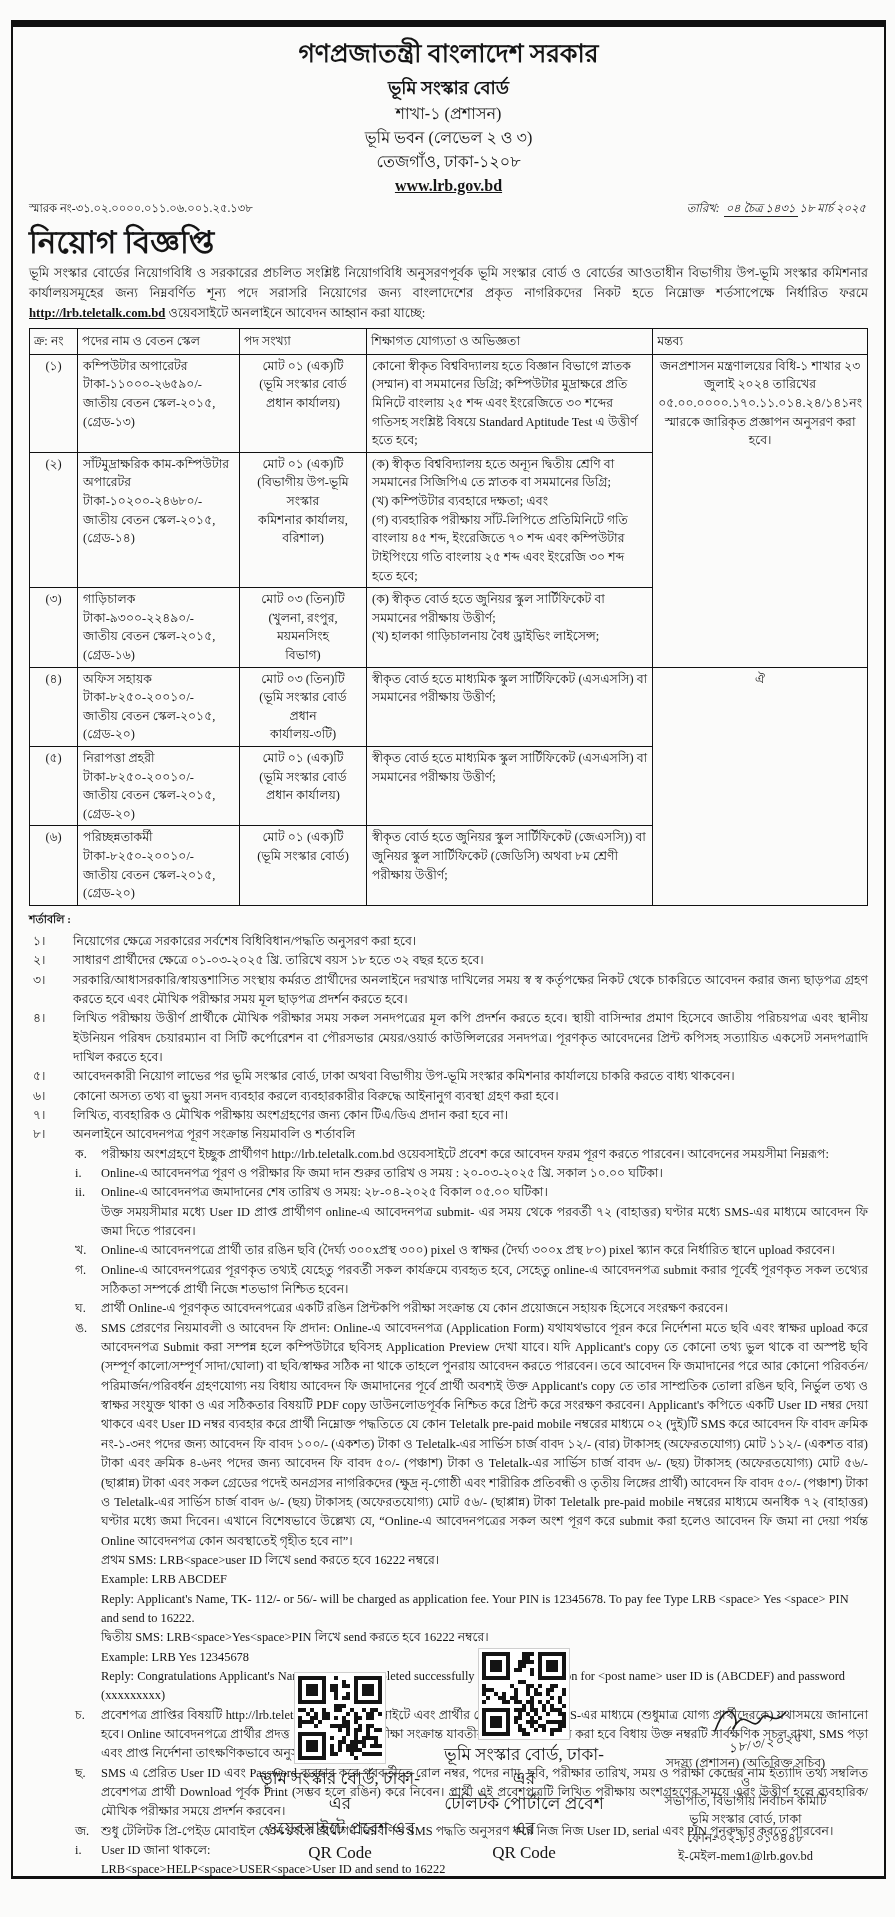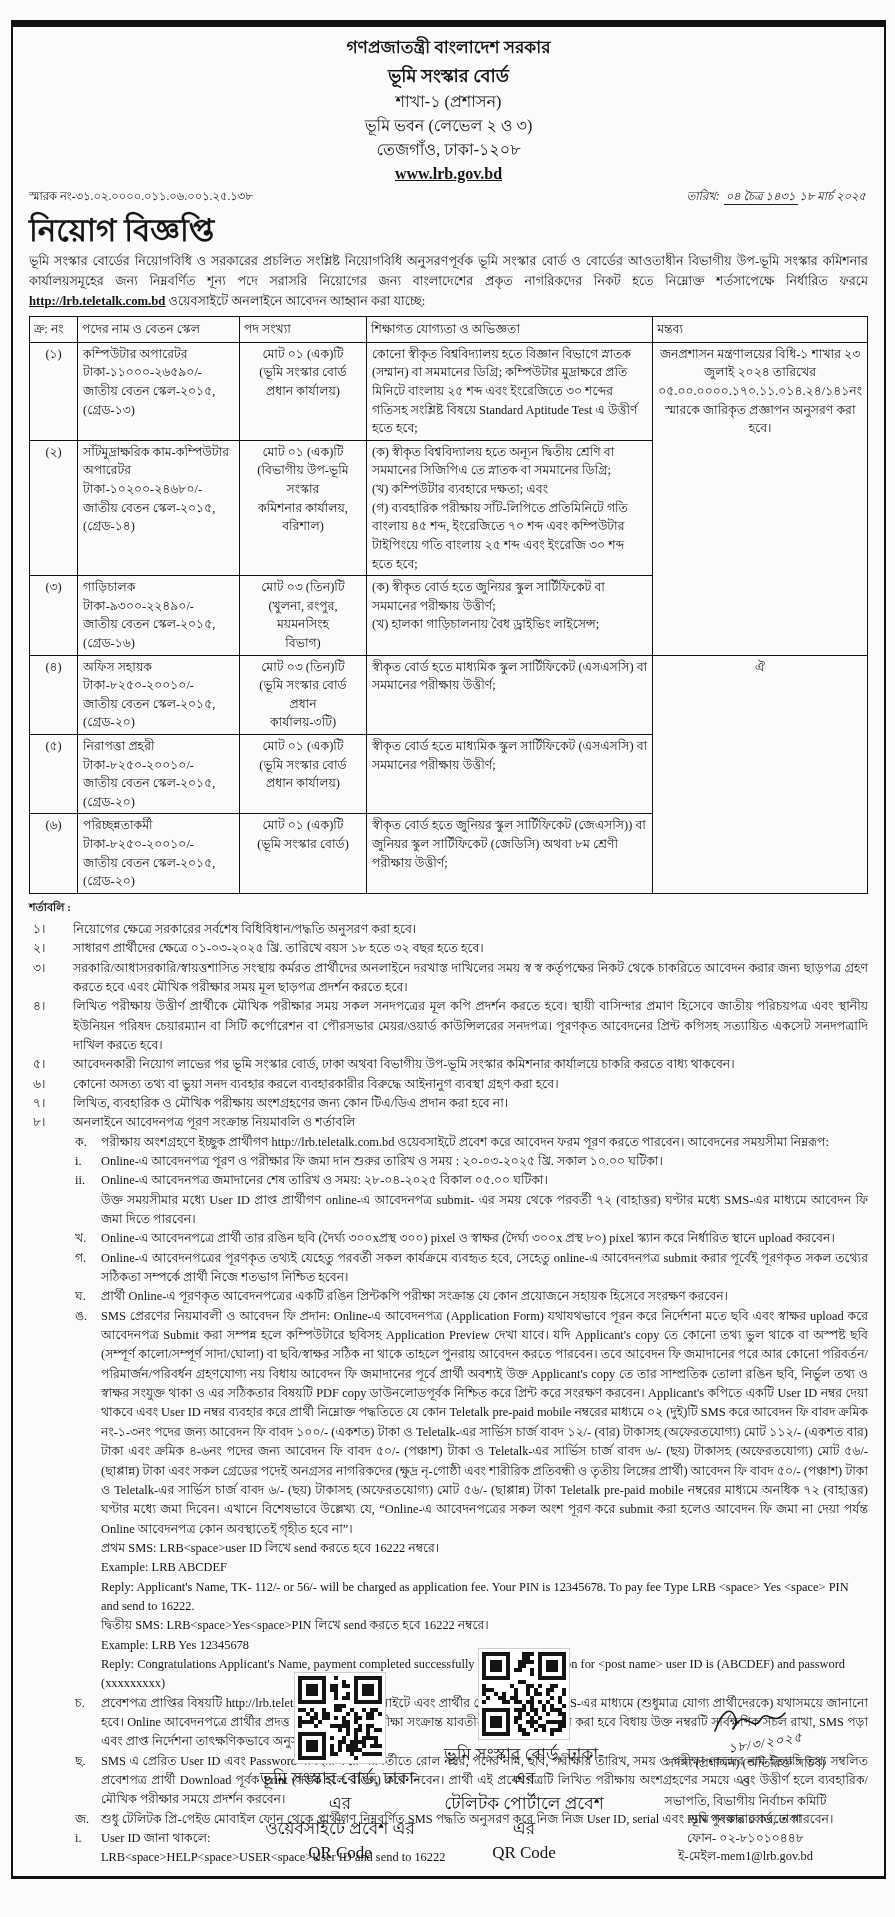--- a/index.html
+++ b/index.html
@@ -4,21 +4,21 @@
 <style>
   html,body{margin:0;padding:0;background:#dedede;}
   .page{position:relative;width:895px;height:1917px;background:#fbfbfa;color:#151515;
         font-family:"Liberation Serif","DejaVu Serif",serif;overflow:hidden;}
   .sheet{position:absolute;left:11px;right:9px;top:20px;bottom:38px;
          border-left:2px solid #111;border-right:2px solid #111;
          border-top:7px solid #111;border-bottom:3px solid #111;
          padding:8px 16px 6px 16px;overflow:hidden;box-sizing:border-box;}
   
   .letterhead{text-align:center;line-height:1.5;}
-  .h-gov{font-size:17px;font-weight:bold;}
+  .h-gov{font-size:25px;font-weight:bold;}
   .h-org{font-size:18px;font-weight:bold;margin-top:2px;}
   .h-line{font-size:16px;}
   .h-site{font-size:16px;font-weight:bold;text-decoration:underline;}
   
   .memo-row{display:flex;justify-content:space-between;align-items:flex-end;
             font-size:11.5px;margin-top:2px;}
   .date-wrap{display:inline-flex;align-items:center;gap:4px;font-style:italic;}
   .date-frac{display:inline-flex;text-align:center;line-height:1.3;}
   .date-top{border-bottom:1px solid #222;padding:0 2px;}
   .date-bottom{padding:0 2px;}

